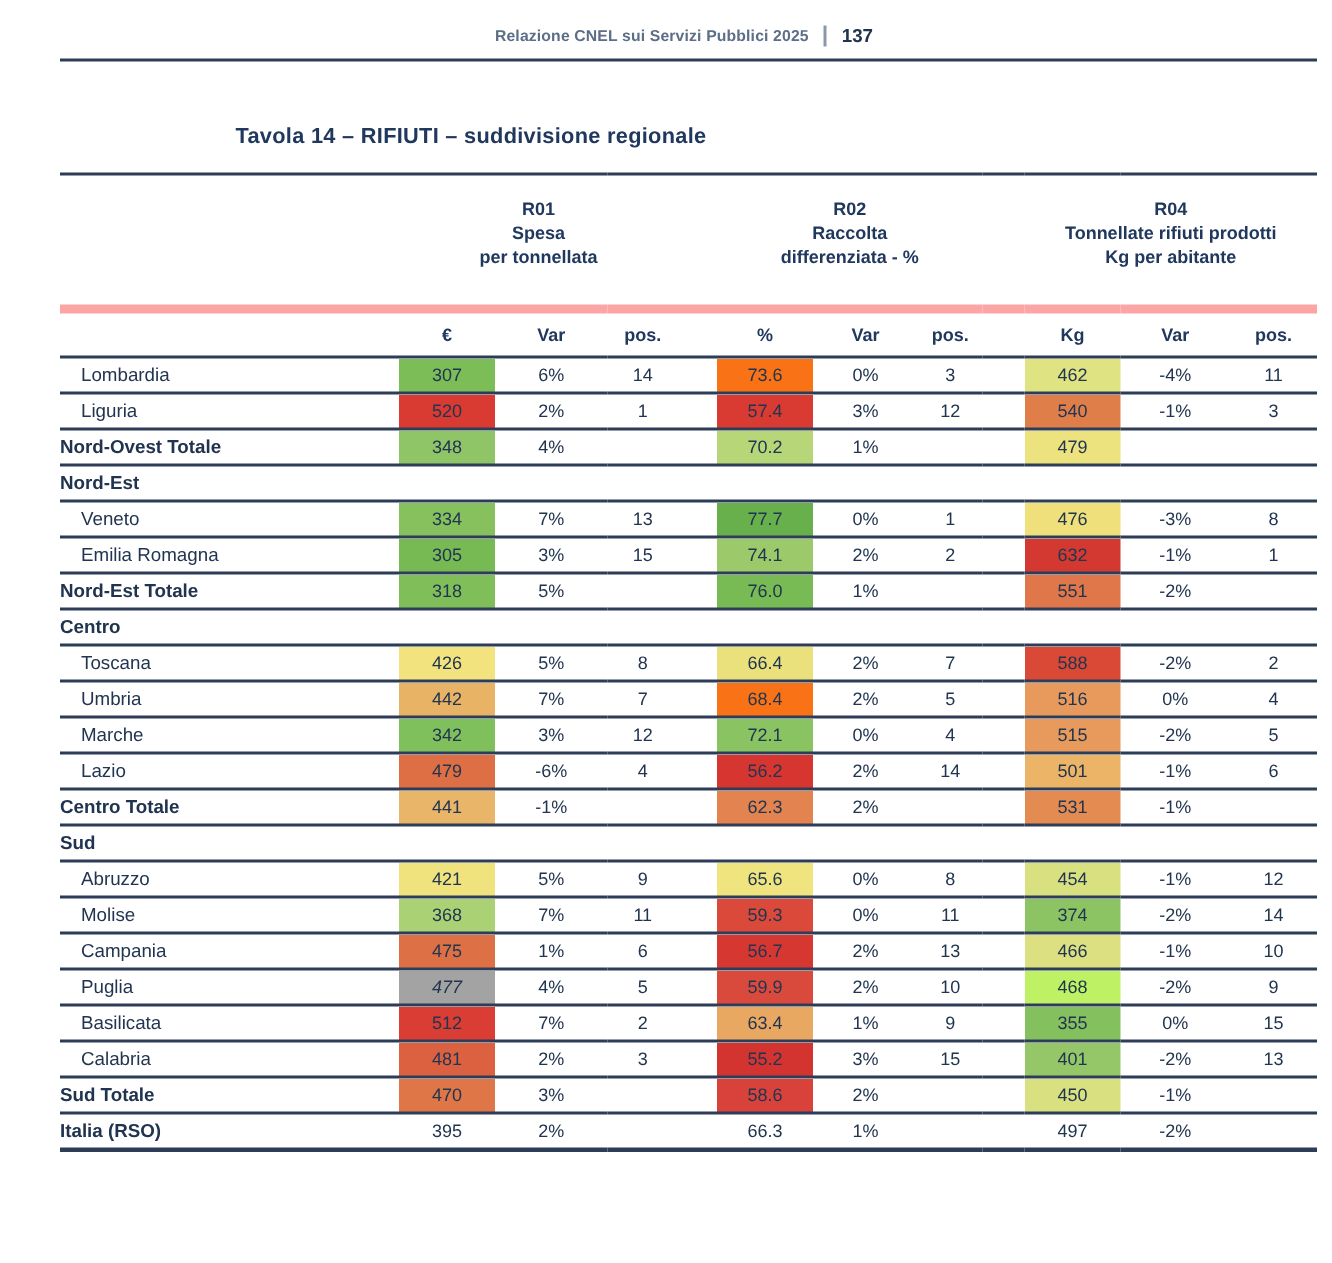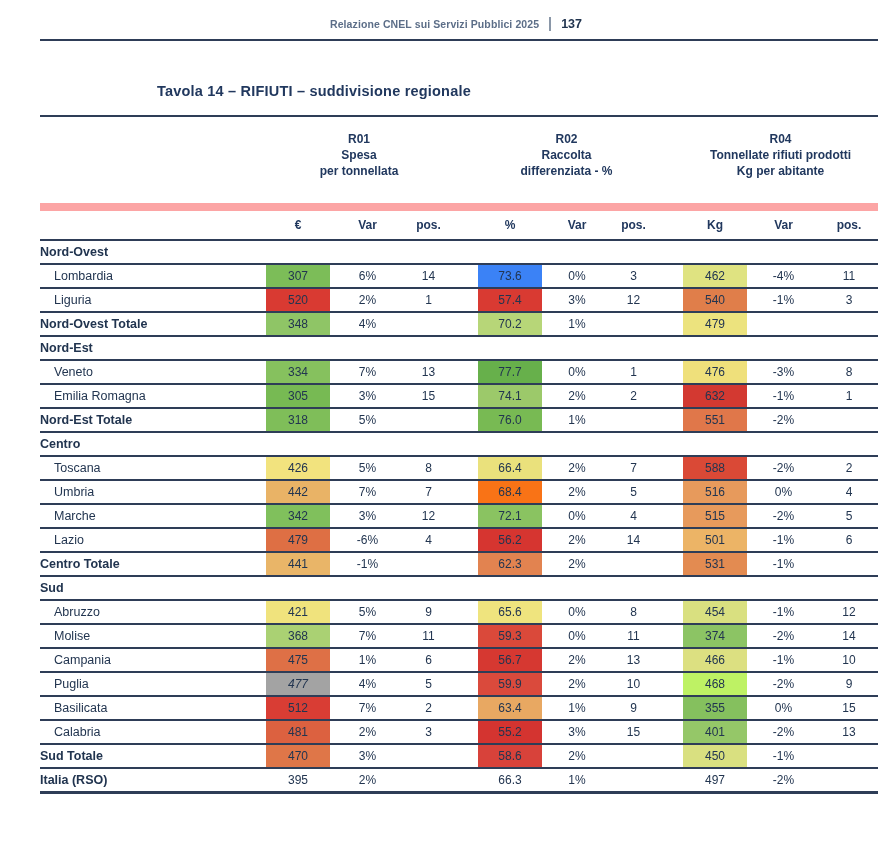--- a/index.html
+++ b/index.html
@@ -26,21 +26,21 @@
     margin:42px 0 16px 117px;
     font-size:14.5px;font-weight:bold;color:#21385e;letter-spacing:.2px;
   }
 
   
   table.data{
     border-collapse:collapse;table-layout:fixed;width:838px;
     border-top:2px solid #2e3d57;
     border-bottom:3px solid #2e3d57;
   }
-  thead tr.group-row{border-bottom:8px solid #fca5a5;}
+  thead tr.group-row{border-bottom:6px solid #fca5a5;}
   thead tr.group-row th{
     height:72px;vertical-align:middle;text-align:center;
     font-size:12px;font-weight:bold;line-height:1.35;color:#21385e;
     padding:2px 0 12px 0;
   }
   thead tr.sub-row{border-bottom:2px solid #2e3d57;}
   thead tr.sub-row th{
     height:24px;text-align:center;font-size:12px;font-weight:bold;color:#21385e;
     padding:2px 0;
   }
@@ -115,30 +115,27 @@
         <th>%</th>
         <th>Var</th>
         <th>pos.</th>
         <th></th>
         <th>Kg</th>
         <th>Var</th>
         <th>pos.</th>
       </tr>
     </thead>
     <tbody>
-        <tr class="r-section">
-    <td colspan="12">Nord-Ovest</td>
-  </tr>
         <tr class="r-data">
     <td class="c-label">Lombardia</td>
     <td class="c-val" style="background: rgb(124, 189, 88);">307</td>
     <td class="c-var">6%</td>
     <td class="c-pos">14</td>
     <td class="c-gap"></td>
-    <td class="c-val" style="background: #3b82f6;">73.6</td>
+    <td class="c-val" style="background: #f97316;">73.6</td>
     <td class="c-var">0%</td>
     <td class="c-pos">3</td>
     <td class="c-gap"></td>
     <td class="c-val" style="background: rgb(223, 227, 129);">462</td>
     <td class="c-var">-4%</td>
     <td class="c-pos">11</td>
   </tr>
         <tr class="r-data">
     <td class="c-label">Liguria</td>
     <td class="c-val" style="background: rgb(217, 58, 50);">520</td>

